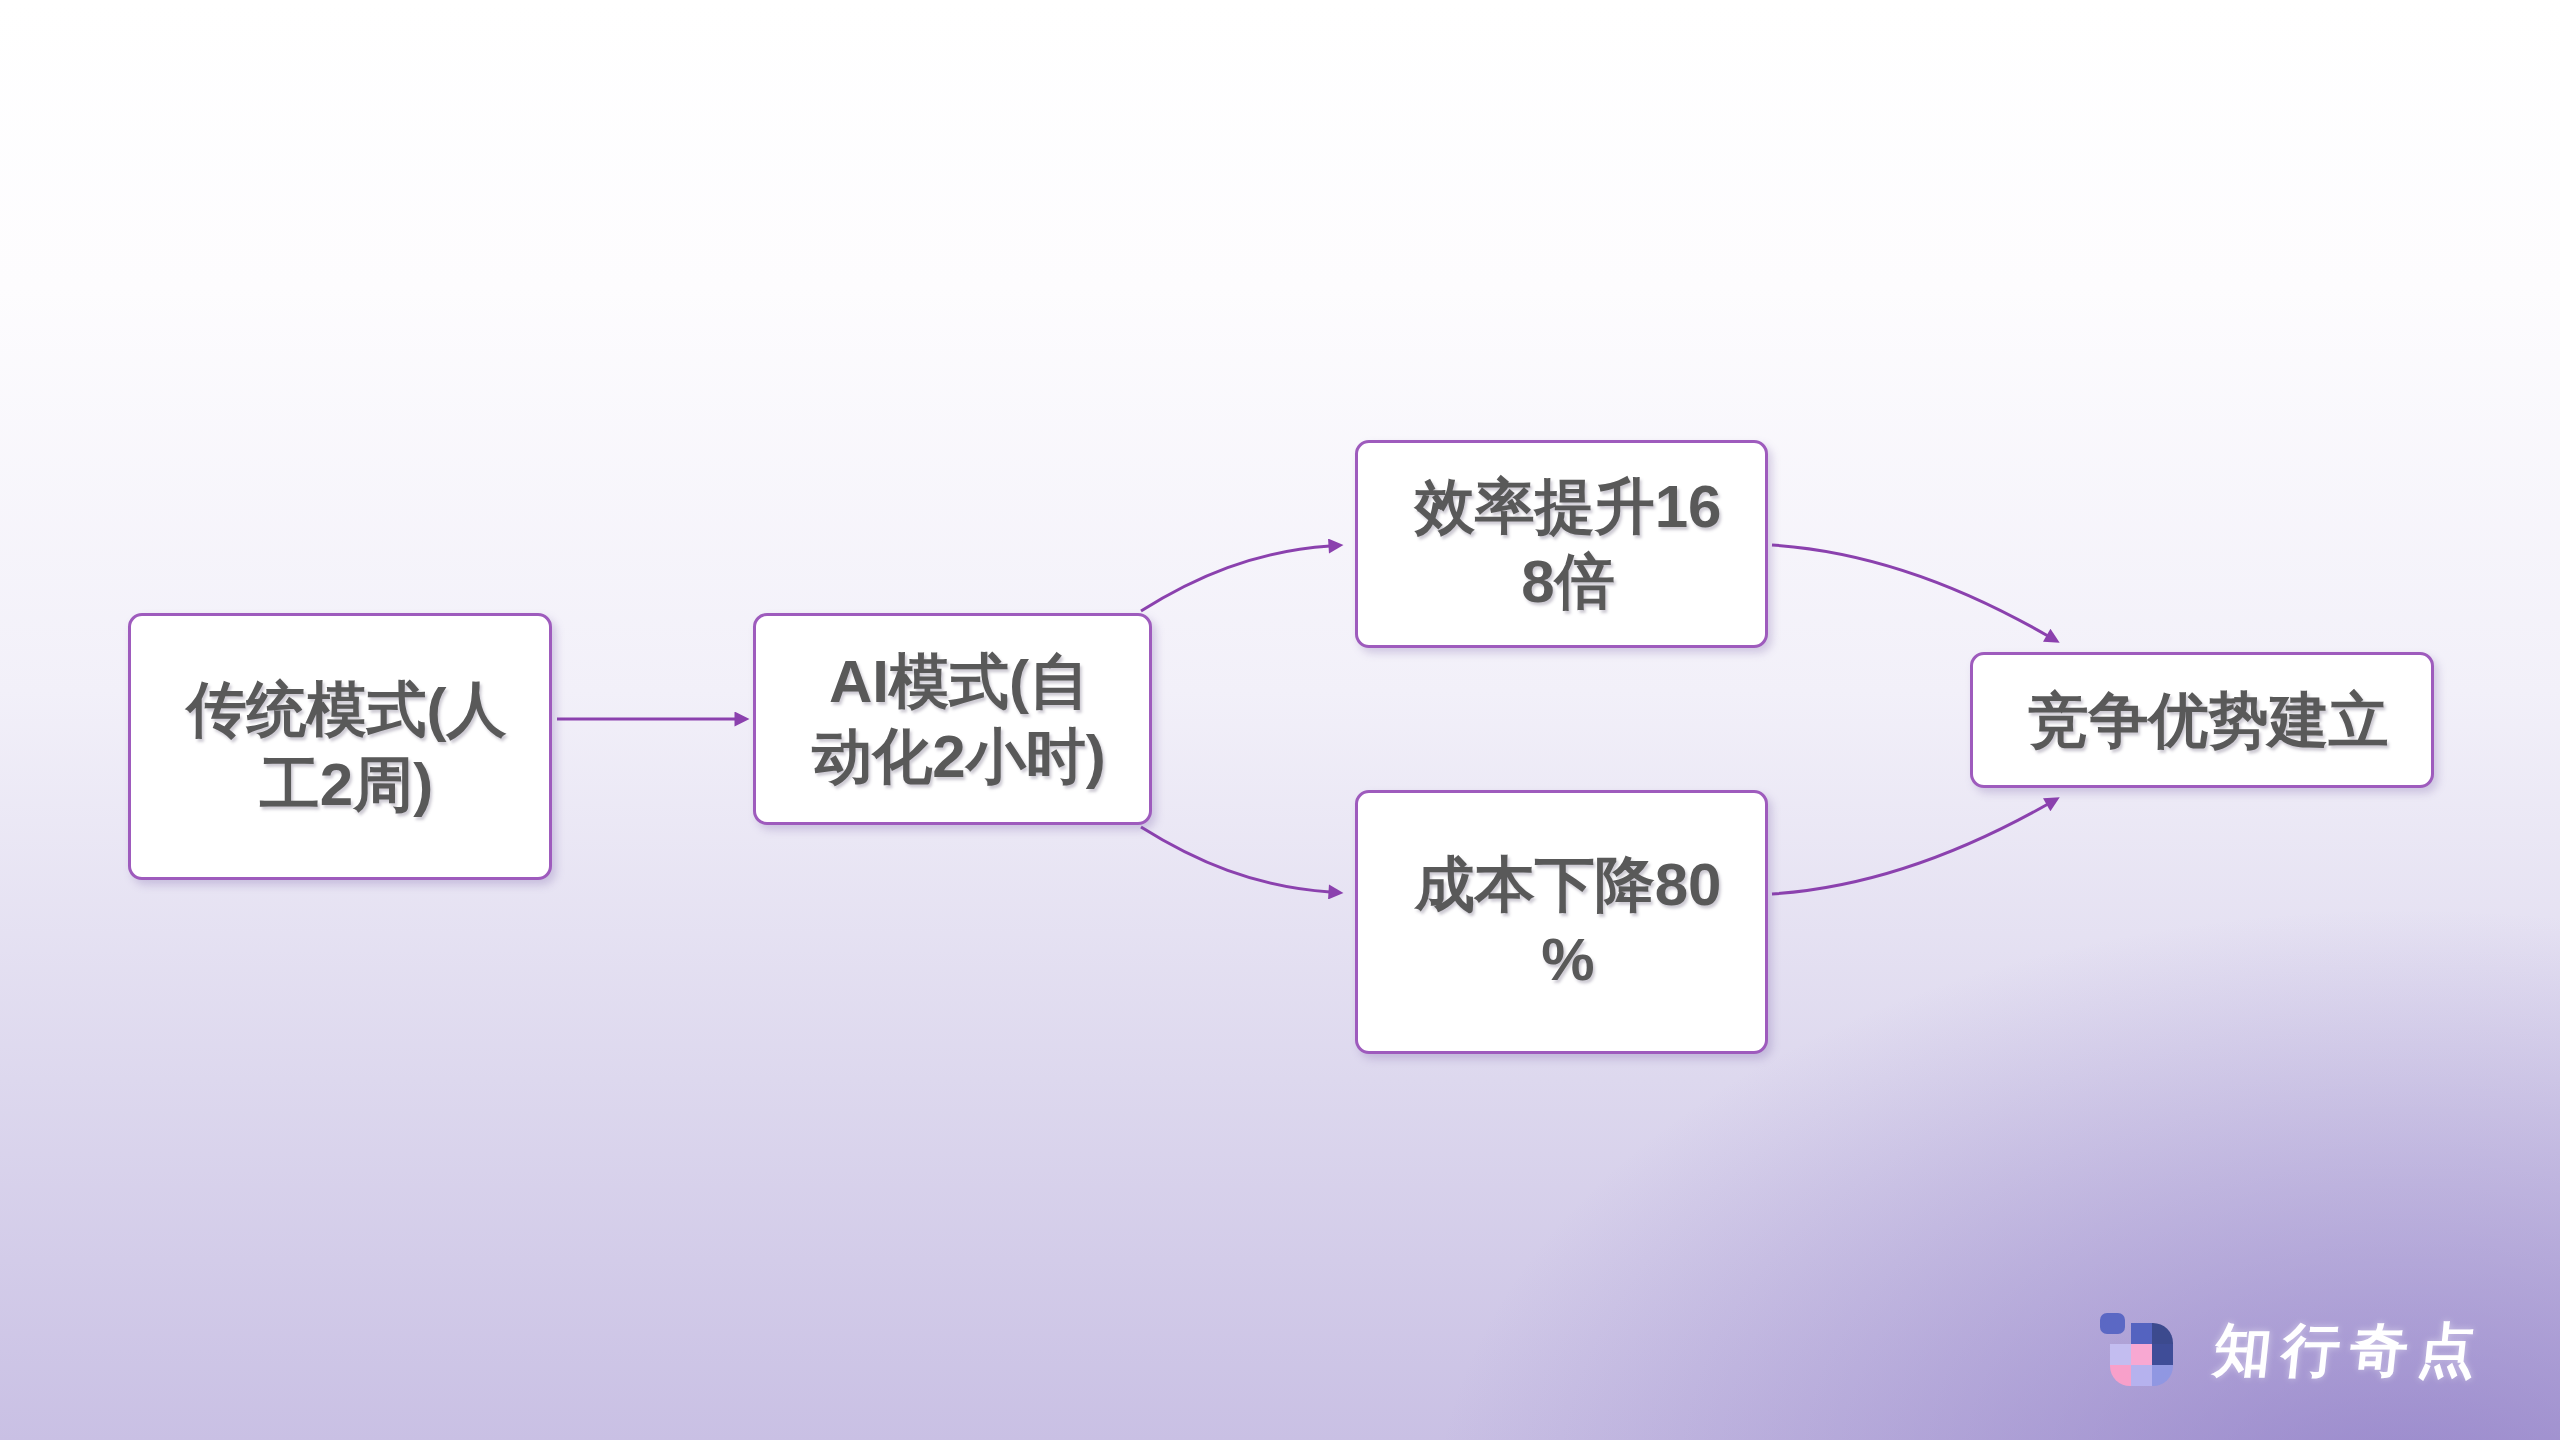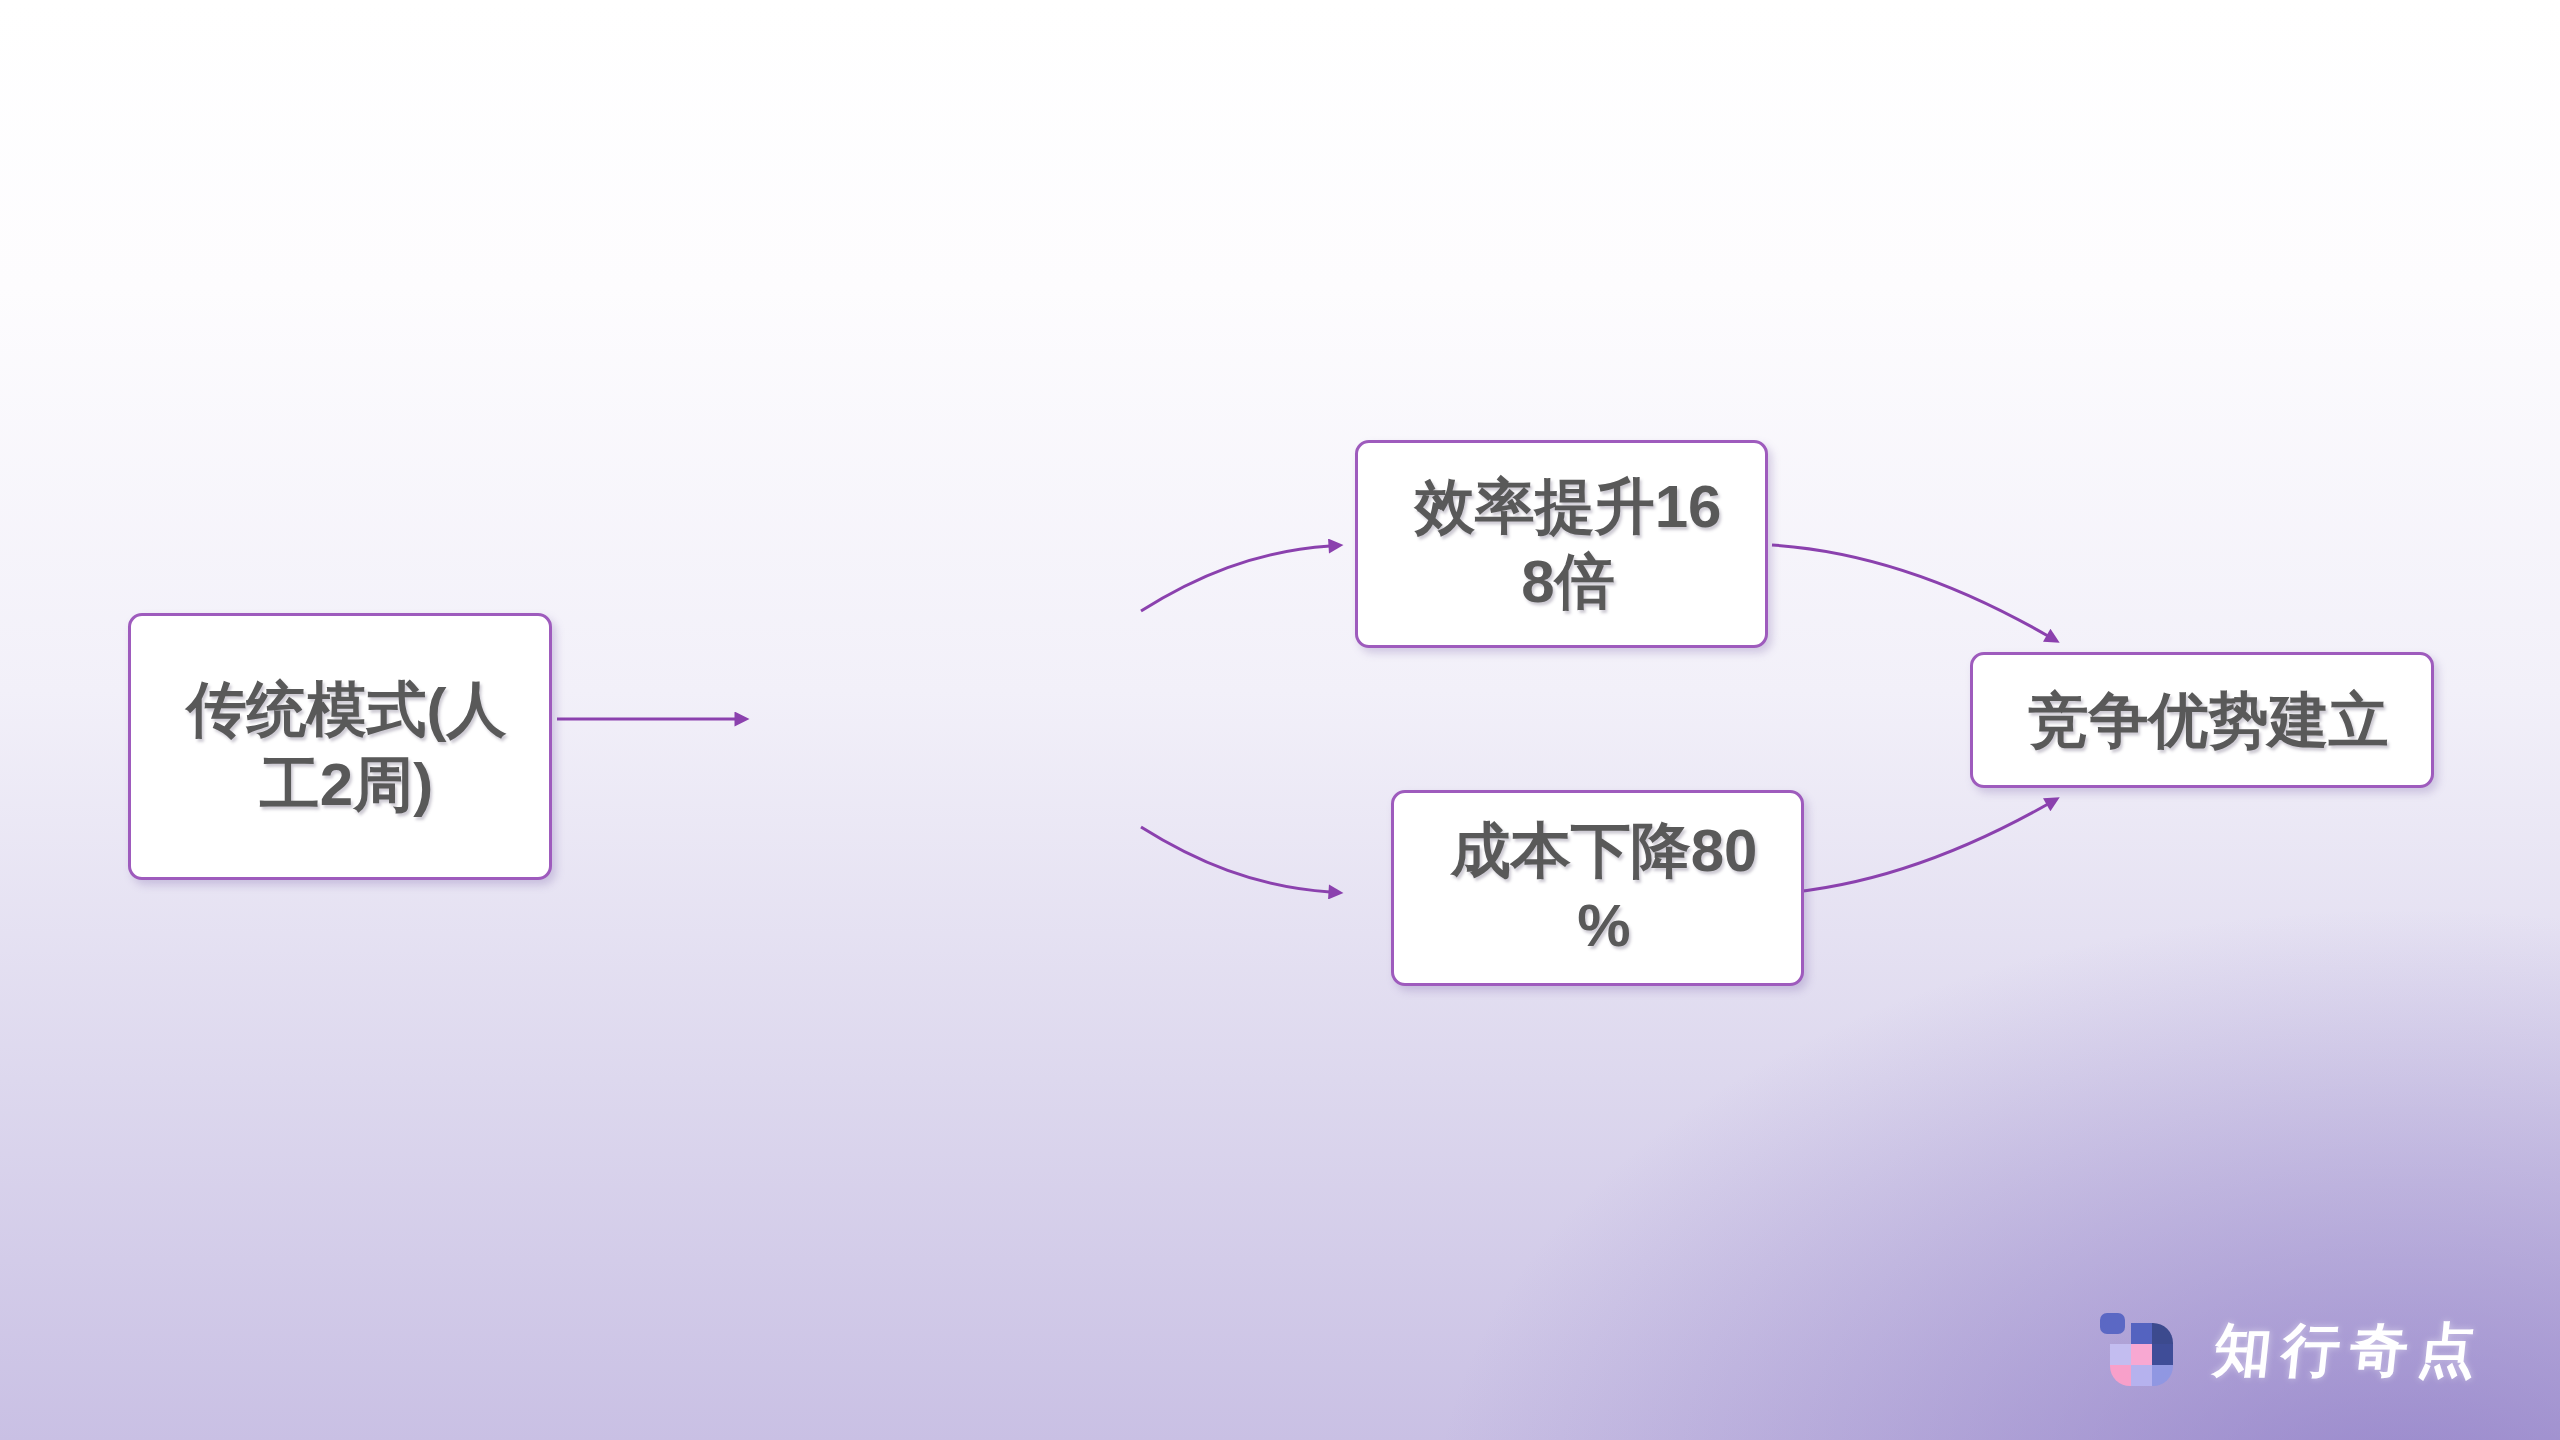--- a/index.html
+++ b/index.html
@@ -26,21 +26,21 @@
     line-height:1.25;
     color:#595959;
     white-space:pre-line;
     text-shadow:2px 3px 3px rgba(90,80,110,0.30);
     box-shadow:4px 5px 9px rgba(120,95,165,0.28);
     padding-left:13px;
   }
   .node-traditional { left:128px;  top:613px; width:424px; height:267px; }
   .node-ai          { left:753px;  top:613px; width:399px; height:212px; }
   .node-efficiency  { left:1355px; top:440px; width:413px; height:208px; }
-  .node-cost        { left:1355px; top:790px; width:413px; height:196px;margin-left:36px; }
+  .node-cost        { left:1355px; top:790px; width:413px; height:264px; }
   .node-advantage   { left:1970px; top:652px; width:464px; height:136px; }
 
   
   .connector-layer { position:absolute; left:0; top:0; width:2560px; height:1440px; }
   .conn { fill:none; stroke-width:3; }
 
   
   .logo { position:absolute; left:2100px; top:1312px; display:flex; align-items:center; gap:40px; }
   .logo-icon { position:relative; width:74px; height:76px; flex:0 0 auto; }
   .logo-icon .chip {
@@ -84,20 +84,22 @@
     <path class="conn" d="M 1141 827 C 1195 861, 1255 887, 1330 892" marker-end="url(#arrow)" stroke="#8b41ae"></path>
 
     <path class="conn" d="M 1772 545 C 1865 551, 1958 584, 2048 636" marker-end="url(#arrow)" stroke="#8b41ae"></path>
 
     <path class="conn" d="M 1772 894 C 1865 888, 1958 855, 2048 804" marker-end="url(#arrow)" stroke="#8b41ae"></path>
   </svg>
 
   <div class="node node-traditional">传统模式(人
 工2周)</div>
 
+  <div class="node node-ai">AI模式(自
+动化2小时)</div>
 
   <div class="node node-efficiency">效率提升16
 8倍</div>
 
   <div class="node node-cost">成本下降80
 %</div>
 
   <div class="node node-advantage">竞争优势建立</div>
 
   <div class="logo">

